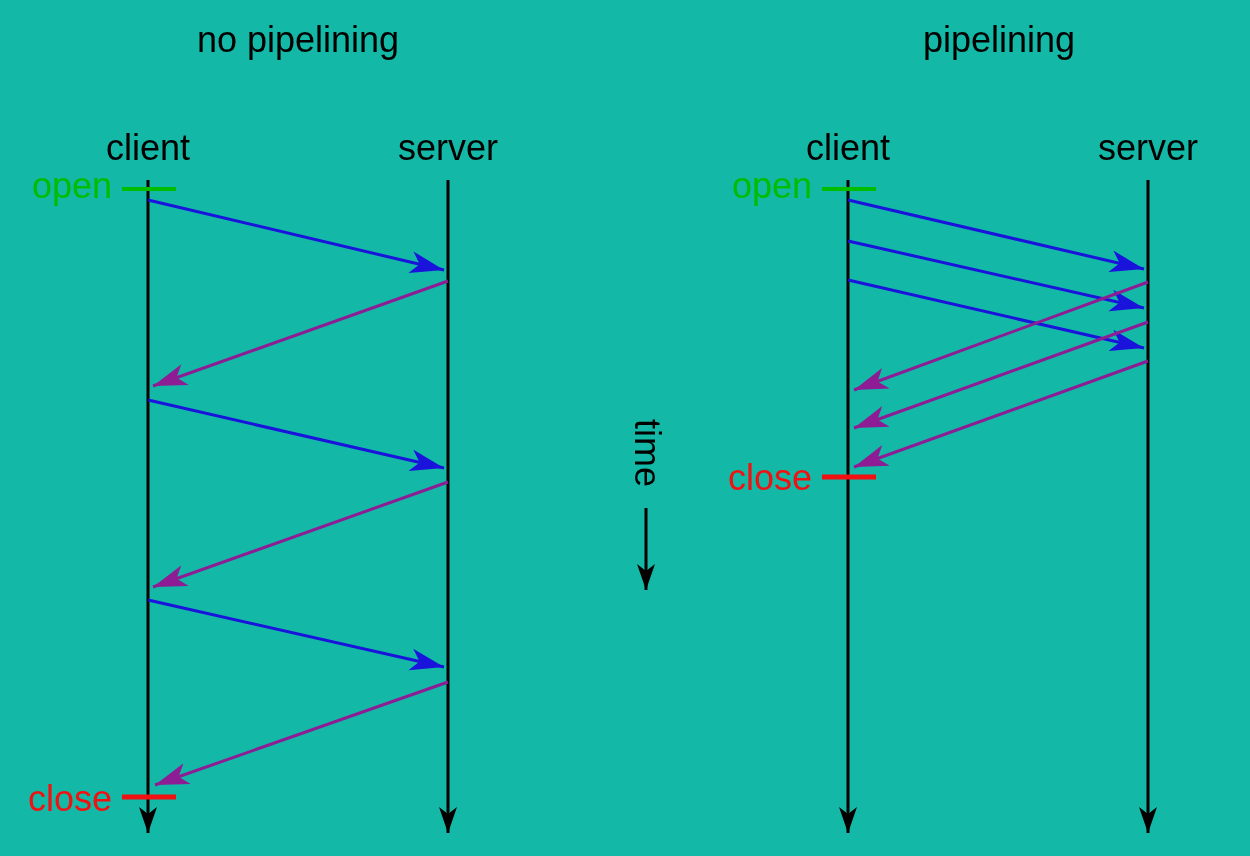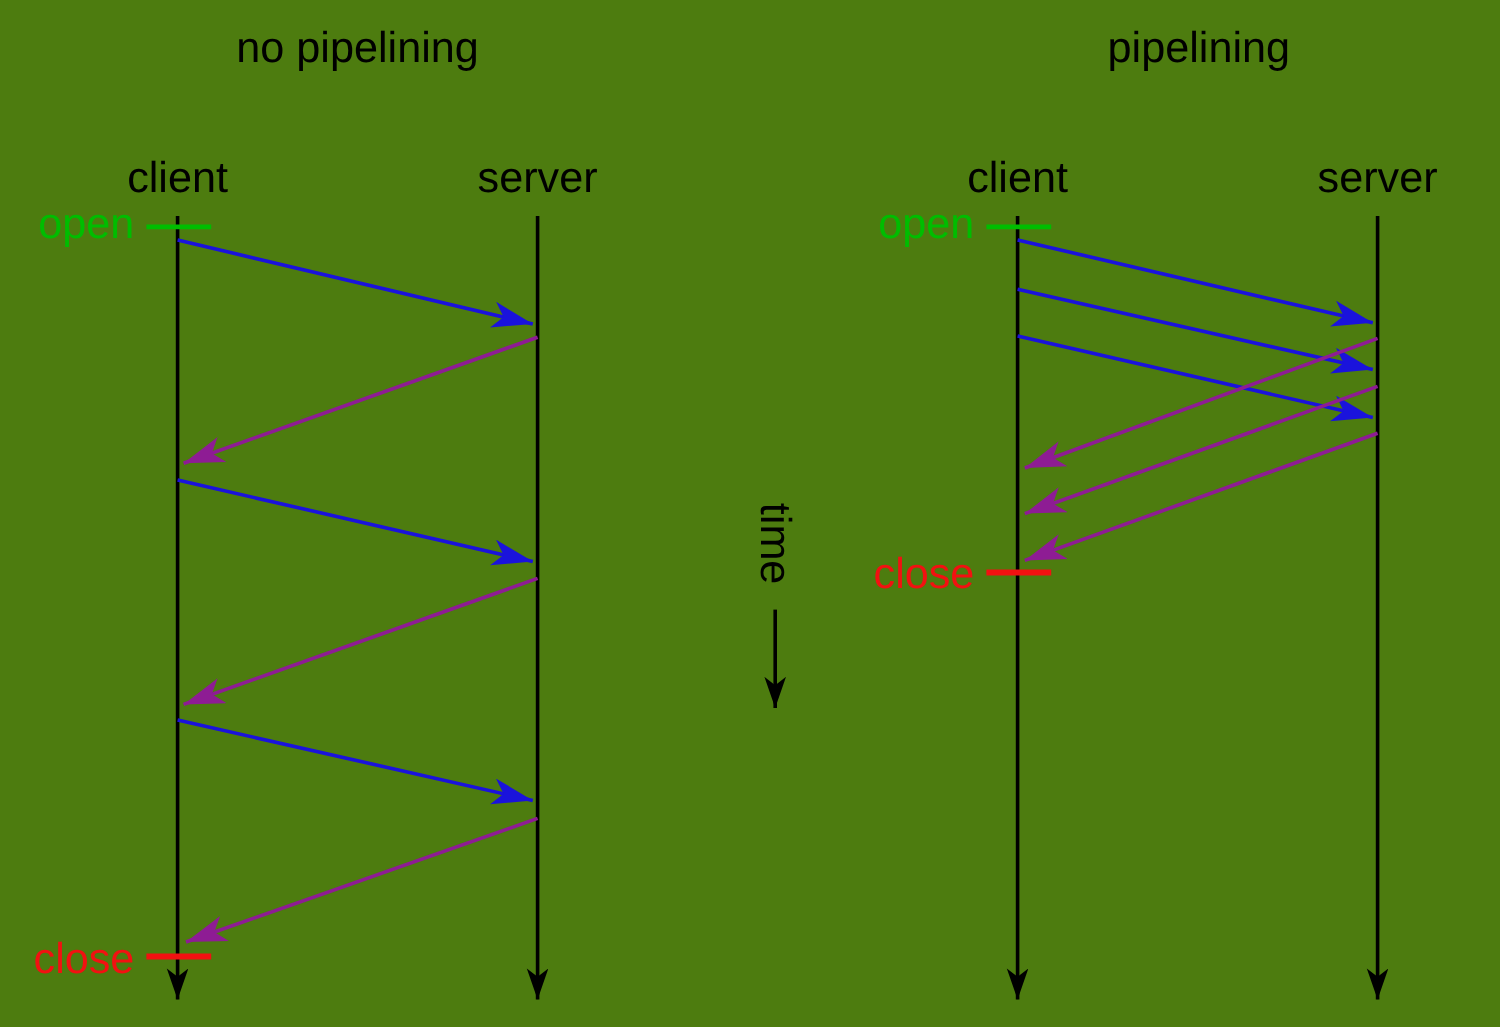--- a/index.html
+++ b/index.html
@@ -4,21 +4,21 @@
 <style>
   html, body {
     margin: 0;
     padding: 0;
     background: #ffffff;
   }
   .stage {
     position: relative;
     width: 1250px;
     height: 856px;
-    background: #4d7c0f;
+    background: #14b8a6;
     font-family: "Liberation Sans", sans-serif;
   }
   svg { display: block; }
   text {
     font-family: "Liberation Sans", sans-serif;
     font-size: 36px;
     fill: #000000;
   }
   .lifeline   { stroke: #000000; stroke-width: 3; fill: none; }
   .req        { stroke: #1a13dc; stroke-width: 3; fill: none; }

